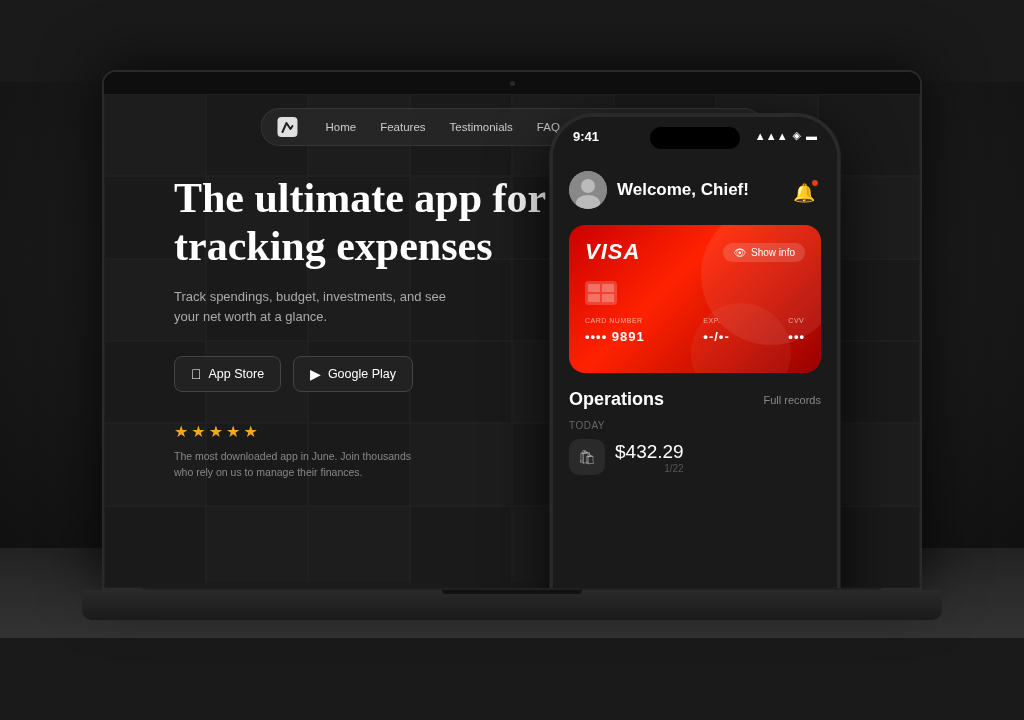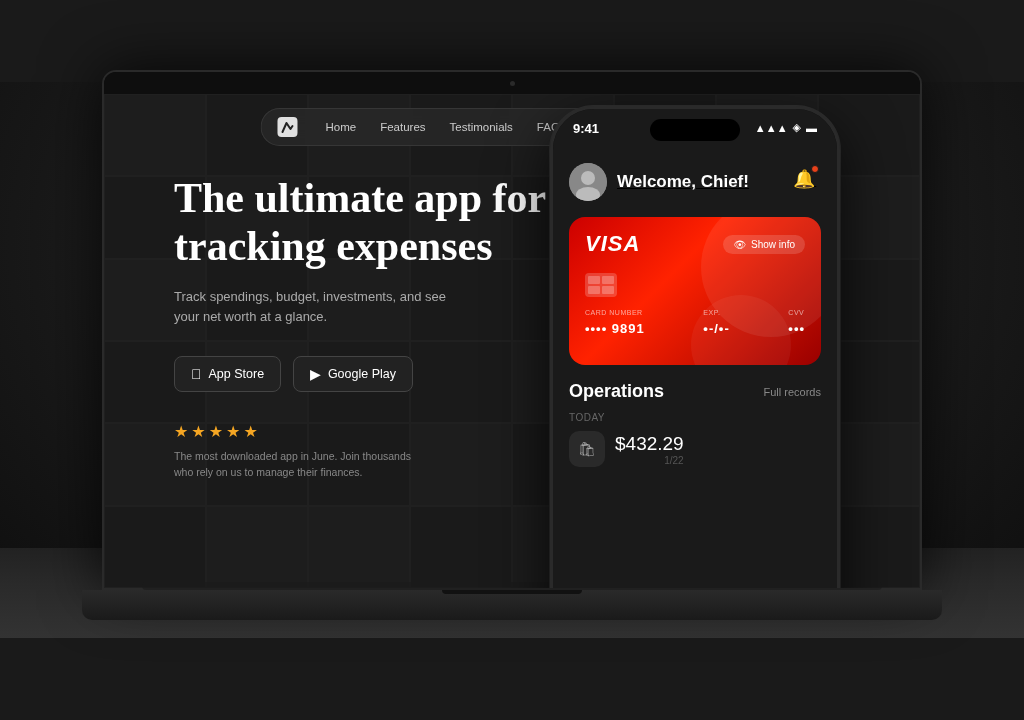--- a/index.html
+++ b/index.html
@@ -200,21 +200,21 @@
       font-size: 10.5px;
       color: #888;
       line-height: 1.5;
       max-width: 240px;
     }
 
     
     .phone-wrapper {
       position: absolute;
       right: 60px;
-      top: 12px;
+      top: 20px;
       bottom: -10px;
       width: 310px;
       z-index: 10;
     }
     .phone {
       width: 290px;
       height: 580px;
       background: #111;
       border-radius: 44px;
       border: 3px solid #2a2a2a;
@@ -280,24 +280,23 @@
       position: absolute;
       top: 44px;
       left: 0;
       right: 0;
       padding: 10px 16px 0;
     }
 
     
     .welcome-row {
       display: flex;
-      align-items: flex-start;
+      align-items: flex-end;
       justify-content: space-between;
       margin-bottom: 16px;
-      text-decoration: underline;
     }
     .welcome-left {
       display: flex;
       align-items: center;
       gap: 10px;
     }
     .avatar {
       width: 38px;
       height: 38px;
       border-radius: 50%;

